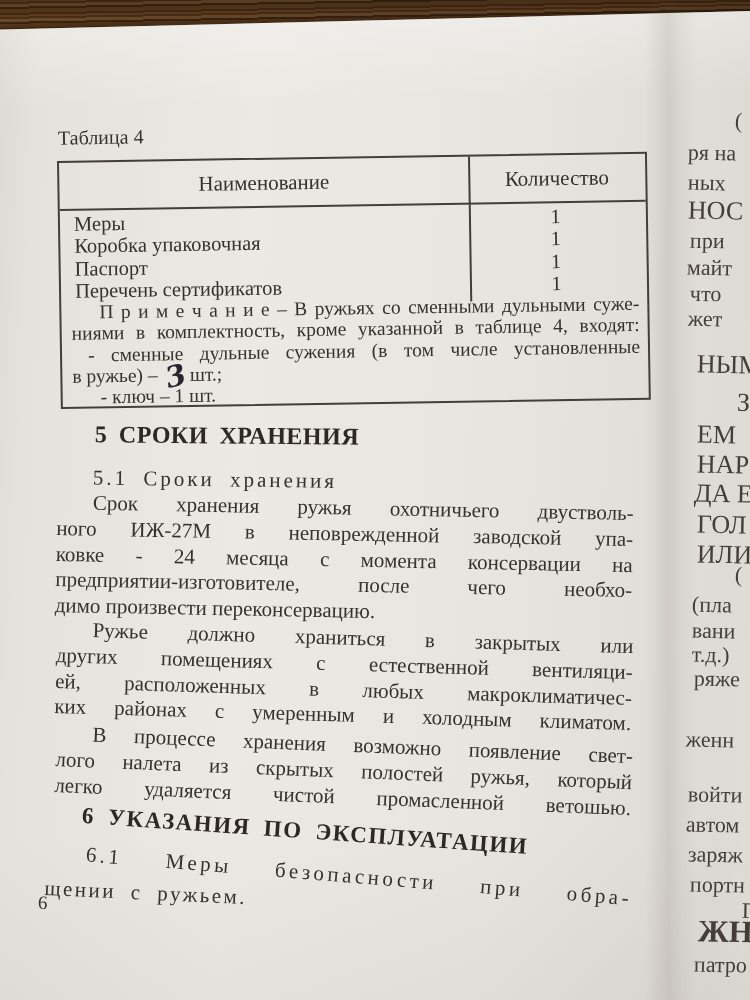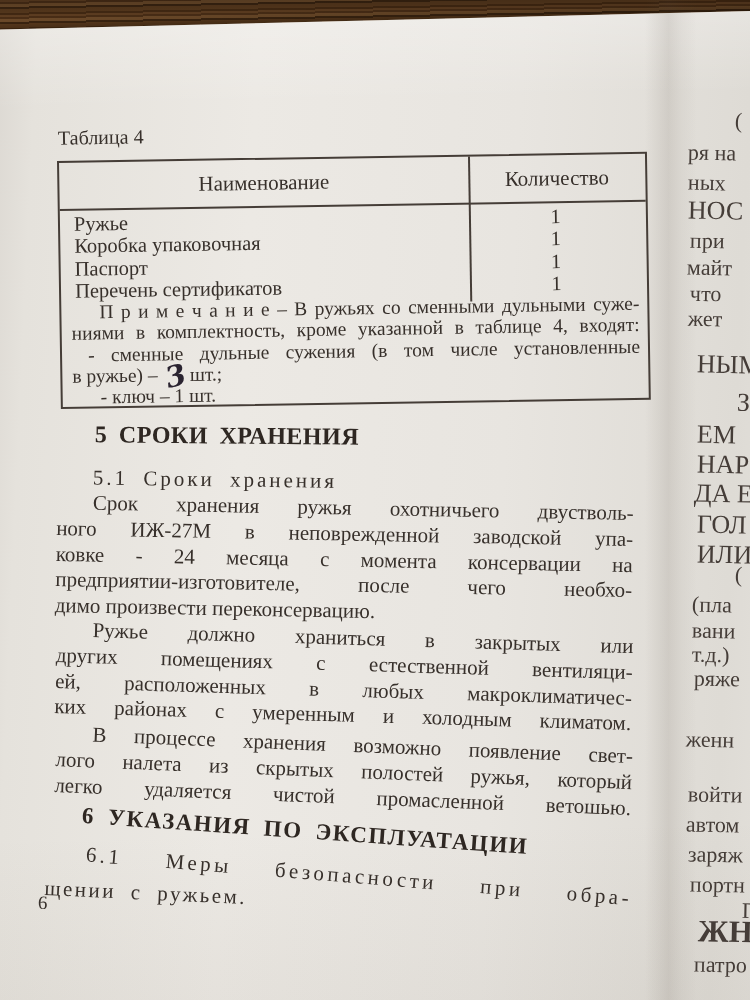--- a/index.html
+++ b/index.html
@@ -108,21 +108,21 @@
 
   <div class="tbl-label">Таблица 4</div>
 
   <div class="tbl">
     <div class="th th-name">Наименование</div>
     <div class="th th-qty">Количество</div>
     <div class="hline"></div>
     <div class="vline"></div>
     <div class="rows">
       <div class="trow">
-        <span class="tname">Ружье</span>
+        <span class="tname">Меры</span>
         <span class="tqty">1</span>
       </div>
       <div class="trow">
         <span class="tname">Коробка упаковочная</span>
         <span class="tqty">1</span>
       </div>
       <div class="trow">
         <span class="tname">Паспорт</span>
         <span class="tqty">1</span>
       </div>

